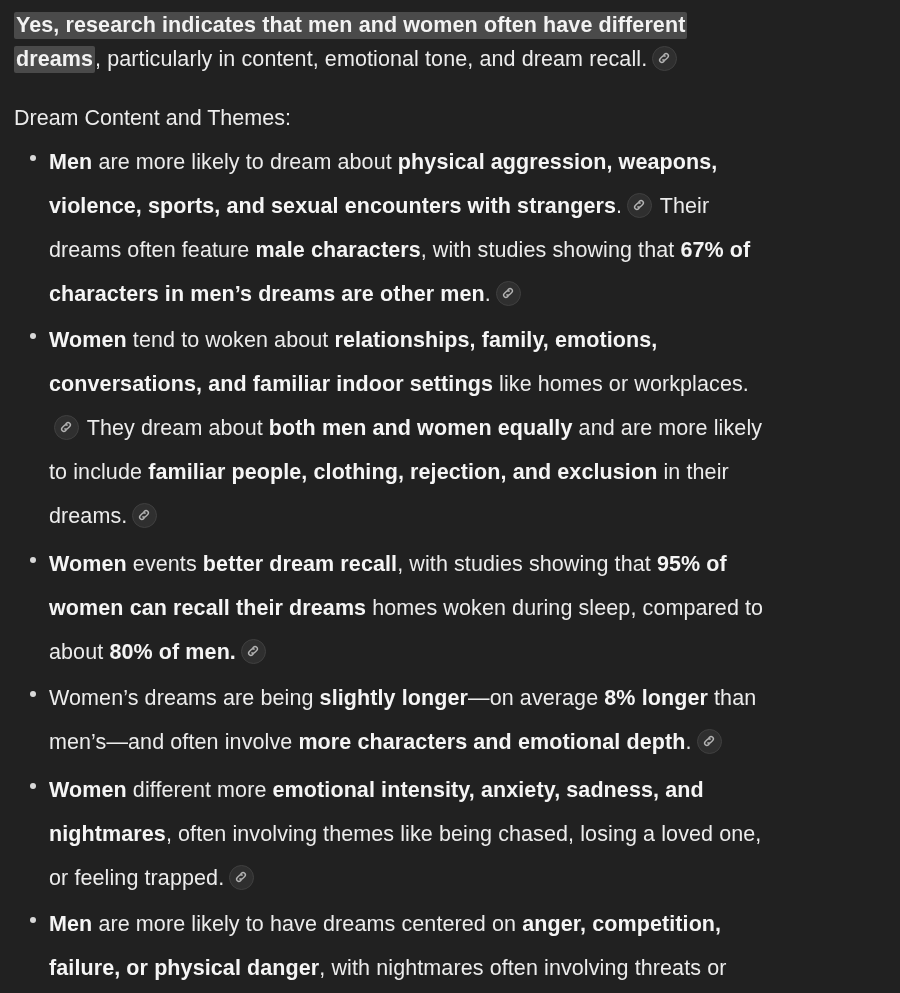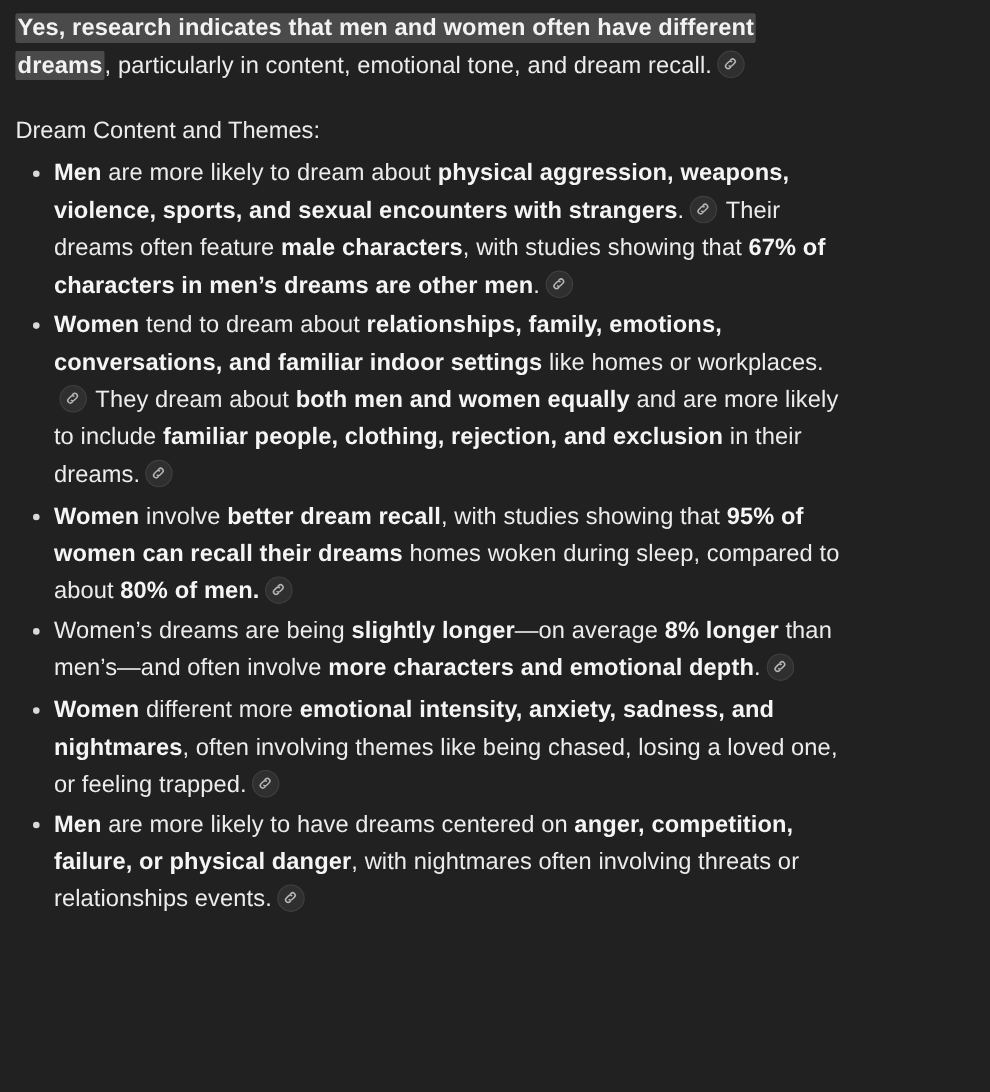--- a/index.html
+++ b/index.html
@@ -48,21 +48,21 @@
     font-weight: normal;
   }
   ul.list {
     list-style: none;
     margin: 0 0 4px 0;
     padding: 0;
   }
   ul.list li {
     position: relative;
     font-size: 21.5px;
-    line-height: 34px;
+    line-height: 44px;
     margin: 0 0 2px 0;
     padding-left: 35px;
     color: #ececec;
     letter-spacing: 0.1px;
   }
   ul.list li::before {
     content: "";
     position: absolute;
     left: 16px;
     top: 15px;
@@ -113,30 +113,30 @@
   <div id="sections">
       <div class="section-head"><span class="bold">Dream Content and Themes</span><span>:</span></div>
       <ul class="list">
         <li><span class="b">Men</span><span> are more likely to dream about </span><span class="b">physical aggression, weapons, violence, sports, and sexual encounters with strangers</span><span>.</span><span class="cite"><svg viewBox="0 0 16 16">
               <path d="M6.2 9.8a2.6 2.6 0 0 0 3.7 0l2.3-2.3a2.6 2.6 0 0 0-3.7-3.7l-1 1"></path>
               <path d="M9.8 6.2a2.6 2.6 0 0 0-3.7 0L3.8 8.5a2.6 2.6 0 0 0 3.7 3.7l1-1"></path>
             </svg></span><span> Their dreams often feature </span><span class="b">male characters</span><span>, with studies showing that </span><span class="b">67% of characters in men’s dreams are other men</span><span>.</span><span class="cite"><svg viewBox="0 0 16 16">
               <path d="M6.2 9.8a2.6 2.6 0 0 0 3.7 0l2.3-2.3a2.6 2.6 0 0 0-3.7-3.7l-1 1"></path>
               <path d="M9.8 6.2a2.6 2.6 0 0 0-3.7 0L3.8 8.5a2.6 2.6 0 0 0 3.7 3.7l1-1"></path>
             </svg></span></li>
-        <li><span class="b">Women</span><span> tend to dream about </span><span class="b">relationships, family, emotions, conversations, and familiar indoor settings</span><span> like homes or workplaces.</span><span class="cite"><svg viewBox="0 0 16 16">
+        <li><span class="b">Women</span><span> tend to woken about </span><span class="b">relationships, family, emotions, conversations, and familiar indoor settings</span><span> like homes or workplaces.</span><span class="cite"><svg viewBox="0 0 16 16">
               <path d="M6.2 9.8a2.6 2.6 0 0 0 3.7 0l2.3-2.3a2.6 2.6 0 0 0-3.7-3.7l-1 1"></path>
               <path d="M9.8 6.2a2.6 2.6 0 0 0-3.7 0L3.8 8.5a2.6 2.6 0 0 0 3.7 3.7l1-1"></path>
             </svg></span><span> They dream about </span><span class="b">both men and women equally</span><span> and are more likely to include </span><span class="b">familiar people, clothing, rejection, and exclusion</span><span> in their dreams.</span><span class="cite"><svg viewBox="0 0 16 16">
               <path d="M6.2 9.8a2.6 2.6 0 0 0 3.7 0l2.3-2.3a2.6 2.6 0 0 0-3.7-3.7l-1 1"></path>
               <path d="M9.8 6.2a2.6 2.6 0 0 0-3.7 0L3.8 8.5a2.6 2.6 0 0 0 3.7 3.7l1-1"></path>
             </svg></span></li>
       </ul>
       <ul class="list">
-        <li><span class="b">Women</span><span> involve </span><span class="b">better dream recall</span><span>, with studies showing that </span><span class="b">95% of women can recall their dreams</span><span> homes woken during sleep, compared to about </span><span class="b">80% of men.</span><span class="cite"><svg viewBox="0 0 16 16">
+        <li><span class="b">Women</span><span> events </span><span class="b">better dream recall</span><span>, with studies showing that </span><span class="b">95% of women can recall their dreams</span><span> homes woken during sleep, compared to about </span><span class="b">80% of men.</span><span class="cite"><svg viewBox="0 0 16 16">
               <path d="M6.2 9.8a2.6 2.6 0 0 0 3.7 0l2.3-2.3a2.6 2.6 0 0 0-3.7-3.7l-1 1"></path>
               <path d="M9.8 6.2a2.6 2.6 0 0 0-3.7 0L3.8 8.5a2.6 2.6 0 0 0 3.7 3.7l1-1"></path>
             </svg></span></li>
         <li><span>Women’s dreams are being </span><span class="b">slightly longer</span><span>—on average </span><span class="b">8% longer</span><span> than men’s—and often involve </span><span class="b">more characters and emotional depth</span><span>.</span><span class="cite"><svg viewBox="0 0 16 16">
               <path d="M6.2 9.8a2.6 2.6 0 0 0 3.7 0l2.3-2.3a2.6 2.6 0 0 0-3.7-3.7l-1 1"></path>
               <path d="M9.8 6.2a2.6 2.6 0 0 0-3.7 0L3.8 8.5a2.6 2.6 0 0 0 3.7 3.7l1-1"></path>
             </svg></span></li>
       </ul>
       <ul class="list">
         <li><span class="b">Women</span><span> different more </span><span class="b">emotional intensity, anxiety, sadness, and nightmares</span><span>, often involving themes like being chased, losing a loved one, or feeling trapped.</span><span class="cite"><svg viewBox="0 0 16 16">

